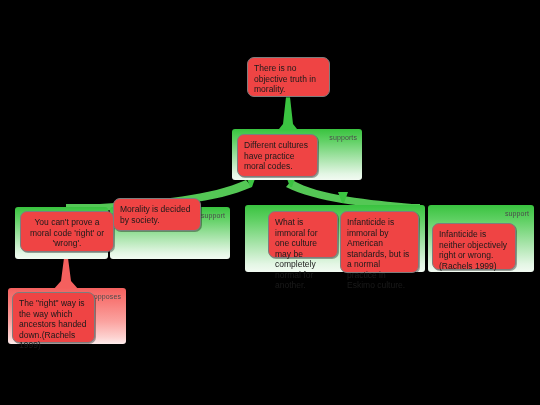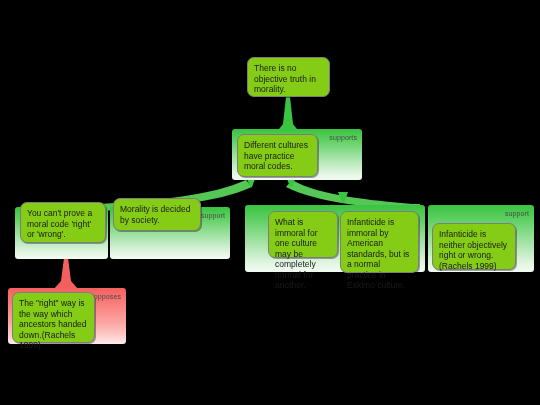--- a/index.html
+++ b/index.html
@@ -51,21 +51,21 @@
     line-height: 9px;
     color: #4b4b4b;
     letter-spacing: 0.1px;
     white-space: nowrap;
     overflow: hidden;
   }
 
   
   .node {
     position: absolute;
-    background: #84cc16;
+    background: #ef4444;
     border: 1px solid #7d7d7d;
     border-radius: 7px;
     box-sizing: border-box;
     padding: 5px 6px 4px 6px;
     font-size: 8.5px;
     line-height: 10.5px;
     color: #1a1a1a;
   }
   .node.shadowed {
     box-shadow: 1px 1px 0 rgba(0,0,0,0.35);
@@ -124,21 +124,21 @@
   </div>
 
   <div class="node shadowed" style="left:247px; top:57px; width:83px; height:40px;">
     <span class="node-text">There is no objective truth in morality.</span>
   </div>
 
   <div class="node shadowed" style="left:237px; top:134px; width:81px; height:43px;">
     <span class="node-text">Different cultures have practice moral codes.</span>
   </div>
 
-  <div class="node shadowed" style="left:20px; top:202px; width:86px; height:41px;">
+  <div class="node shadowed" style="left:20px; top:211px; width:94px; height:41px;text-align:center;">
     <span class="node-text">You can't prove a moral code 'right' or 'wrong'.</span>
   </div>
 
   <div class="node shadowed" style="left:113px; top:198px; width:88px; height:33px;">
     <span class="node-text">Morality is decided by society.</span>
   </div>
 
   <div class="node shadowed" style="left:12px; top:292px; width:83px; height:51px;">
     <span class="node-text">The "right" way is the way which ancestors handed down.(Rachels 1999)</span>
   </div>

